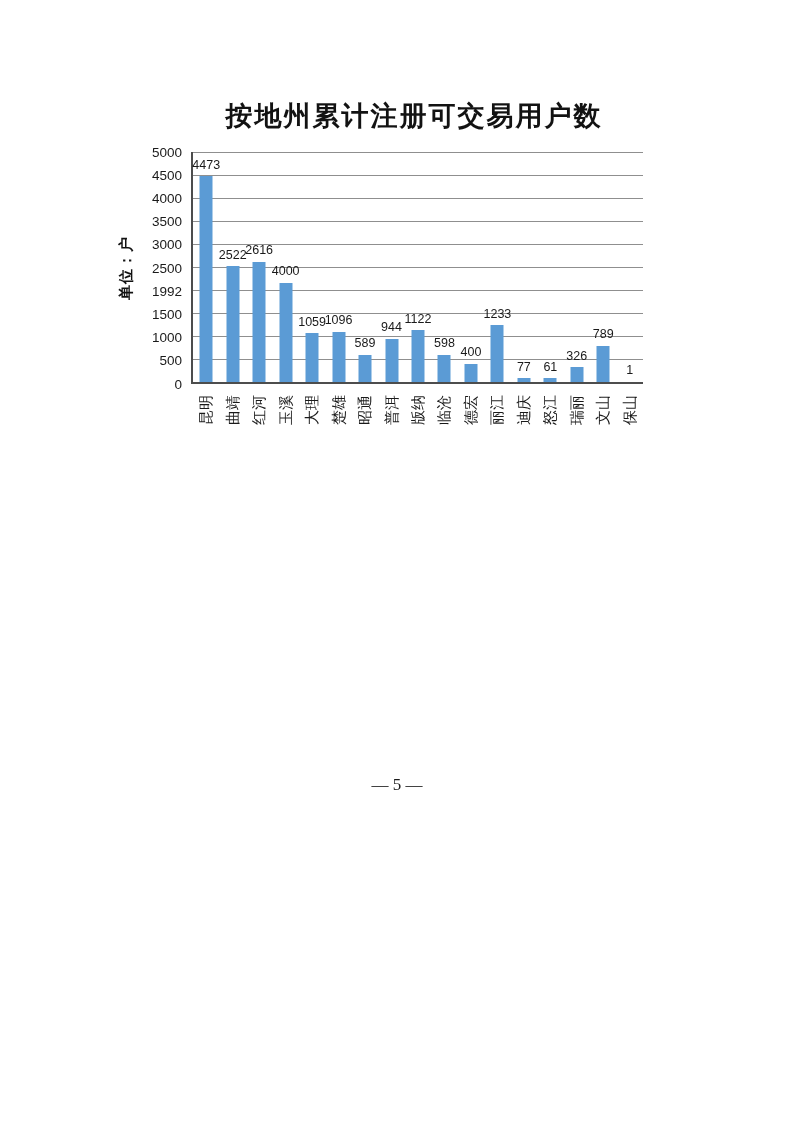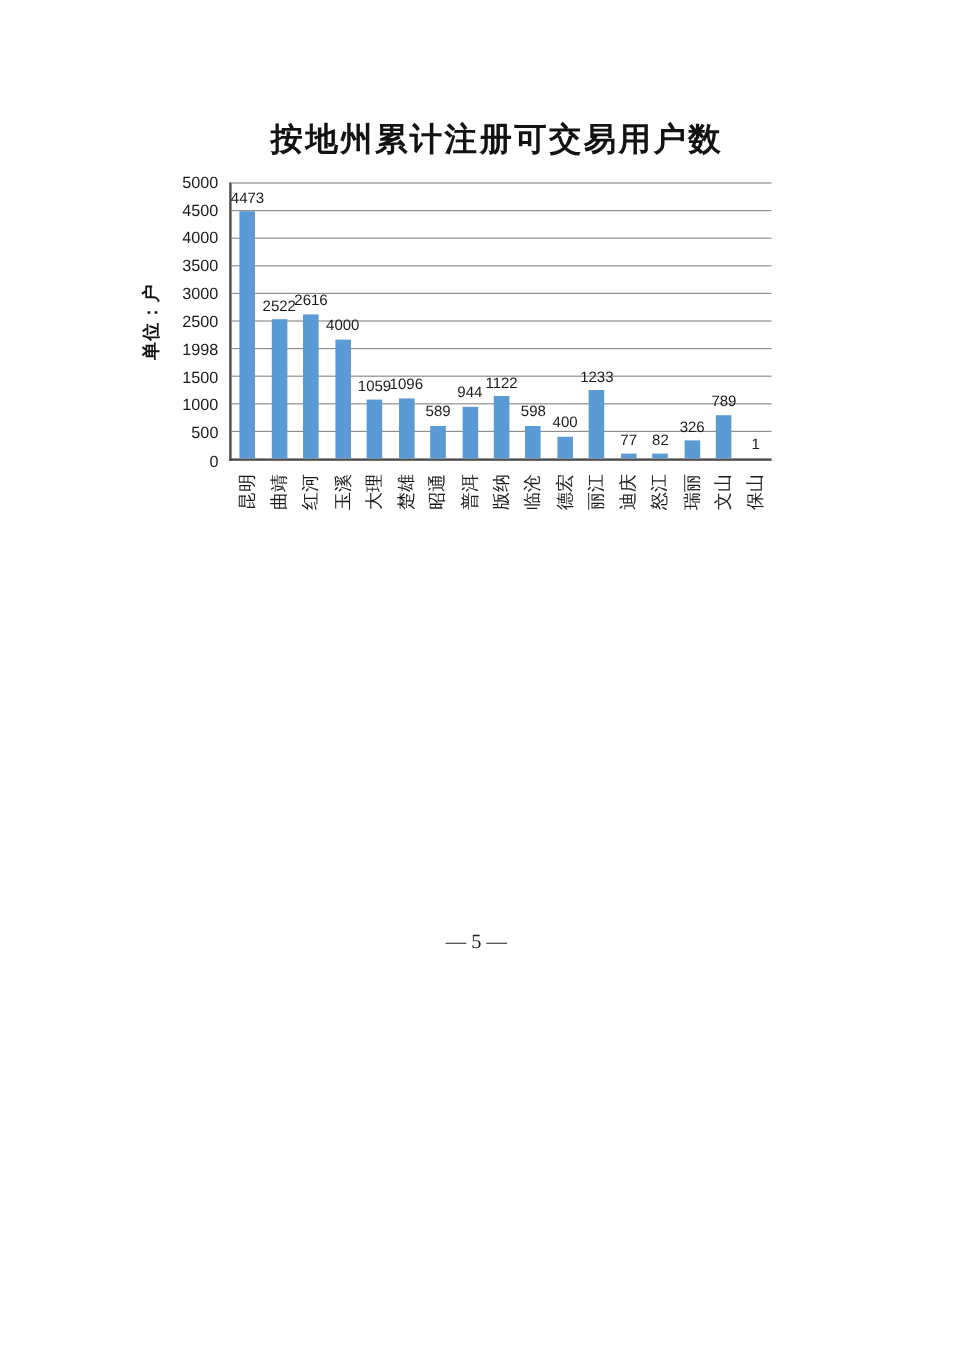--- a/index.html
+++ b/index.html
@@ -108,21 +108,21 @@
 
       <div class="chart-row">
         <div class="ylabel-wrap">
           <div class="ylabel">单位：户</div>
         </div>
         <div class="yticks" id="yticks">
             <div class="ytick" style="bottom: 0%;">0</div>
             <div class="ytick" style="bottom: 10%; padding-left: 26px;">500</div>
             <div class="ytick" style="bottom: 20%;">1000</div>
             <div class="ytick" style="bottom: 30%;">1500</div>
-            <div class="ytick" style="bottom: 40%;">1998</div>
+            <div class="ytick" style="bottom: 40%;">1992</div>
             <div class="ytick" style="bottom: 50%;">2500</div>
             <div class="ytick" style="bottom: 60%;">3000</div>
             <div class="ytick" style="bottom: 70%;">3500</div>
             <div class="ytick" style="bottom: 80%;">4000</div>
             <div class="ytick" style="bottom: 90%;">4500</div>
             <div class="ytick" style="bottom: 100%;">5000</div>
           </div>
         <div class="plot" id="plot">
           <div class="bars" id="bars">
               <div class="bar-col">
@@ -185,21 +185,21 @@
                 <div class="bar-value" style="bottom: calc(24.66% + 5px); text-align: right;">1233</div>
                 <div class="xlabel">丽江</div>
               </div>
               <div class="bar-col">
                 <div class="bar" style="height: 1.54%; background: rgb(91, 155, 213);"></div>
                 <div class="bar-value" style="bottom: calc(1.54% + 5px);">77</div>
                 <div class="xlabel">迪庆</div>
               </div>
               <div class="bar-col">
                 <div class="bar" style="height: 1.64%; background: rgb(91, 155, 213);"></div>
-                <div class="bar-value" style="bottom: calc(1.64% + 5px);">82</div>
+                <div class="bar-value" style="bottom: calc(1.64% + 5px);">61</div>
                 <div class="xlabel">怒江</div>
               </div>
               <div class="bar-col">
                 <div class="bar" style="height: 6.52%; background: rgb(91, 155, 213);"></div>
                 <div class="bar-value" style="bottom: calc(6.52% + 5px);">326</div>
                 <div class="xlabel">瑞丽</div>
               </div>
               <div class="bar-col">
                 <div class="bar" style="height: 15.78%; background: rgb(91, 155, 213);"></div>
                 <div class="bar-value" style="bottom: calc(15.78% + 5px);">789</div>

